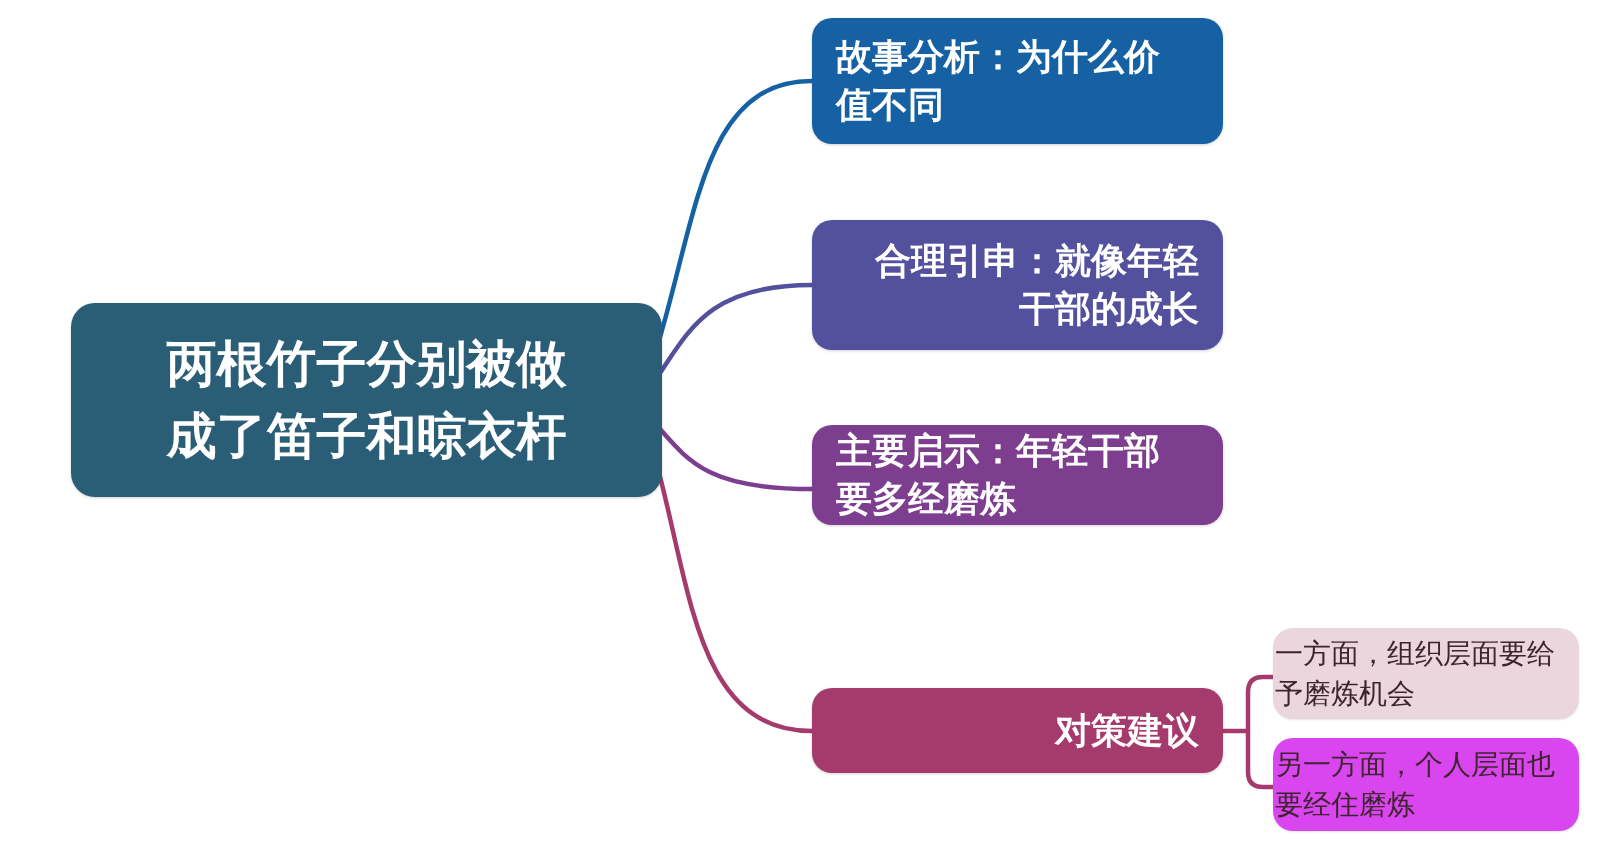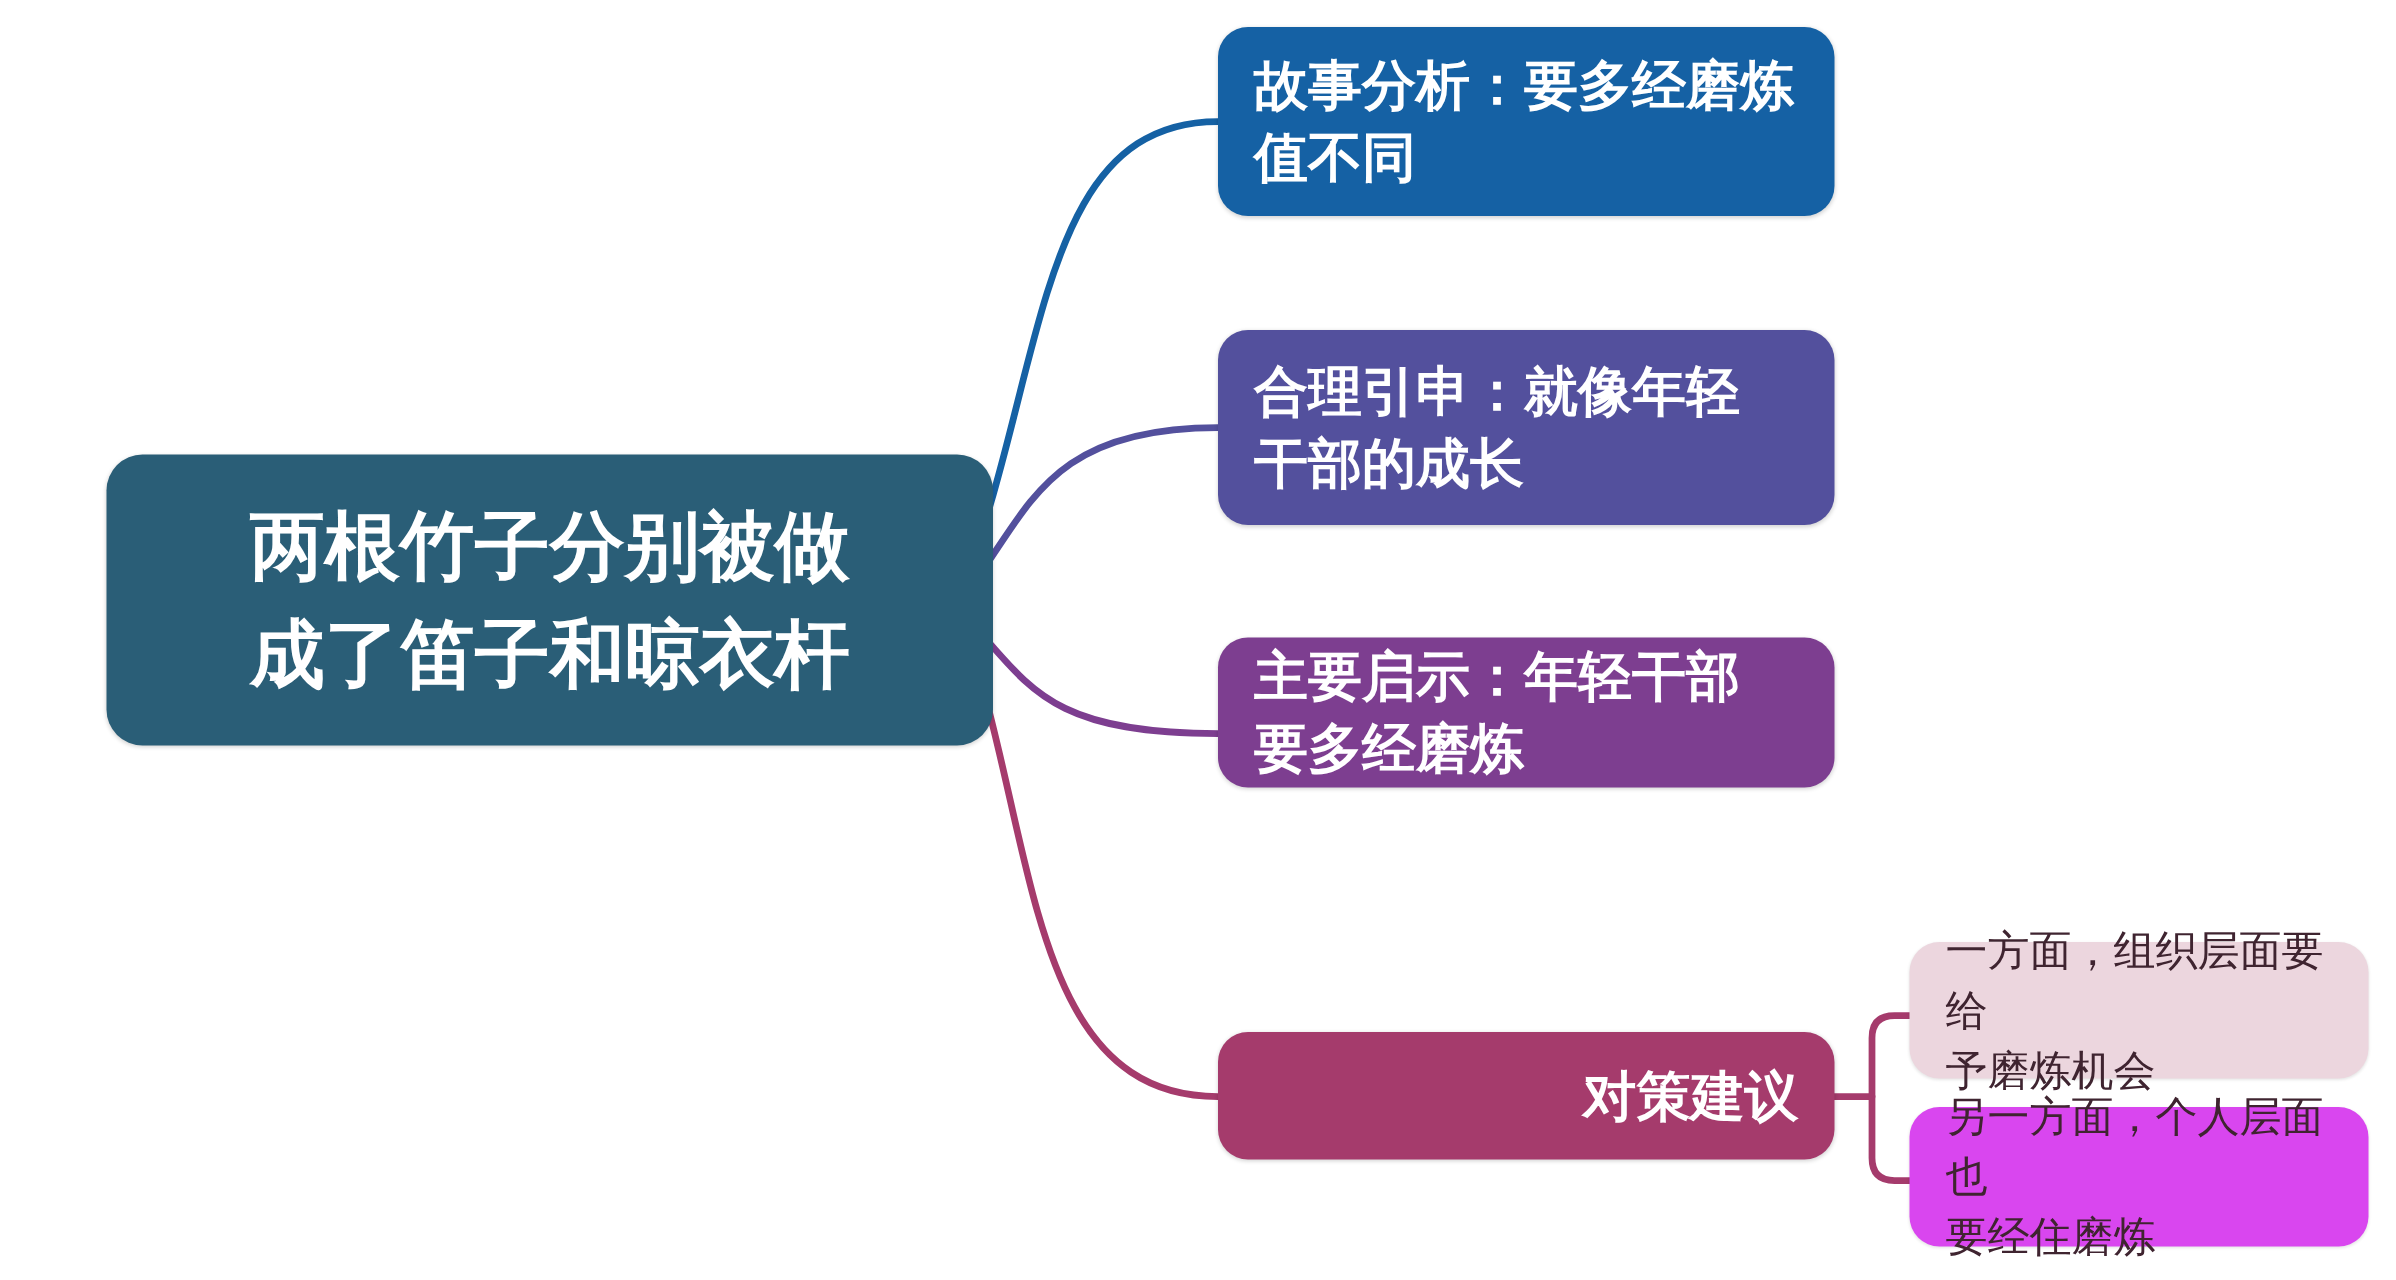--- a/index.html
+++ b/index.html
@@ -34,21 +34,21 @@
     padding:0 24px;text-align:left;
   }
   .branch-1{top:18px;height:126px;}
   .branch-2{top:220px;height:130px;}
   .branch-3{top:425px;height:100px;}
   .branch-4{top:688px;height:85px;text-align:right;}
   .leaf-node{
     left:1273px;width:306px;
     border-radius:20px;
     font-size:28px;font-weight:normal;line-height:40px;
-    padding:0 24px;text-align:left;
+    padding:0 2px;text-align:left;
     box-shadow:0 1px 2px rgba(0,0,0,.10);
   }
   .leaf-1{top:628px;height:91px;}
   .leaf-2{top:738px;height:93px;}
 </style>
 </head>
 <body>
 
 <div class="stage">
 
@@ -60,25 +60,25 @@
     <path d="M 1222 731 L 1248 731" style="stroke: rgb(165, 59, 108);"></path>
     <path d="M 1277 677 L 1263 677 Q 1248 677 1248 692 L 1248 772 Q 1248 787 1263 787 L 1277 787" style="stroke: rgb(165, 59, 108);"></path>
   </svg>
 
   <div class="node root-node" style="background-color: rgb(42, 94, 119); margin-left: 48px;">
     <span class="label">两根竹子分别被做
 成了笛子和晾衣杆</span>
   </div>
 
   <div class="node branch-node branch-1" style="background-color: rgb(21, 97, 164);">
-    <span class="label">故事分析：要多经磨炼
+    <span class="label">故事分析：为什么价
 值不同</span>
   </div>
 
-  <div class="node branch-node branch-2" style="background-color: rgb(83, 80, 157);">
+  <div class="node branch-node branch-2" style="background-color: rgb(83, 80, 157); text-align: right;">
     <span class="label">合理引申：就像年轻
 干部的成长</span>
   </div>
 
   <div class="node branch-node branch-3" style="background-color: rgb(125, 62, 144);">
     <span class="label">主要启示：年轻干部
 要多经磨炼</span>
   </div>
 
   <div class="node branch-node branch-4" style="background-color: rgb(165, 59, 108);">

